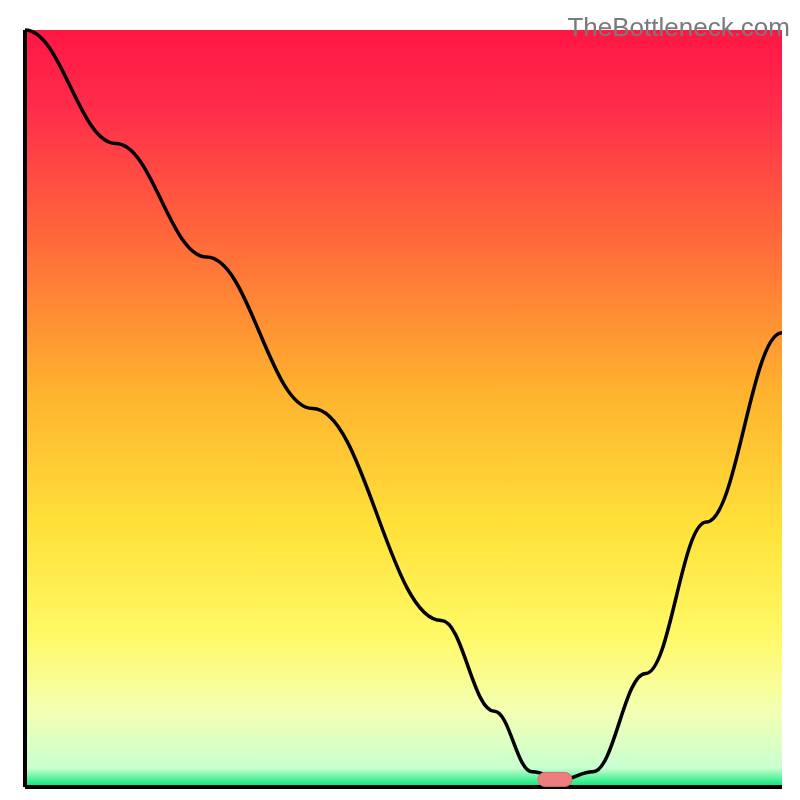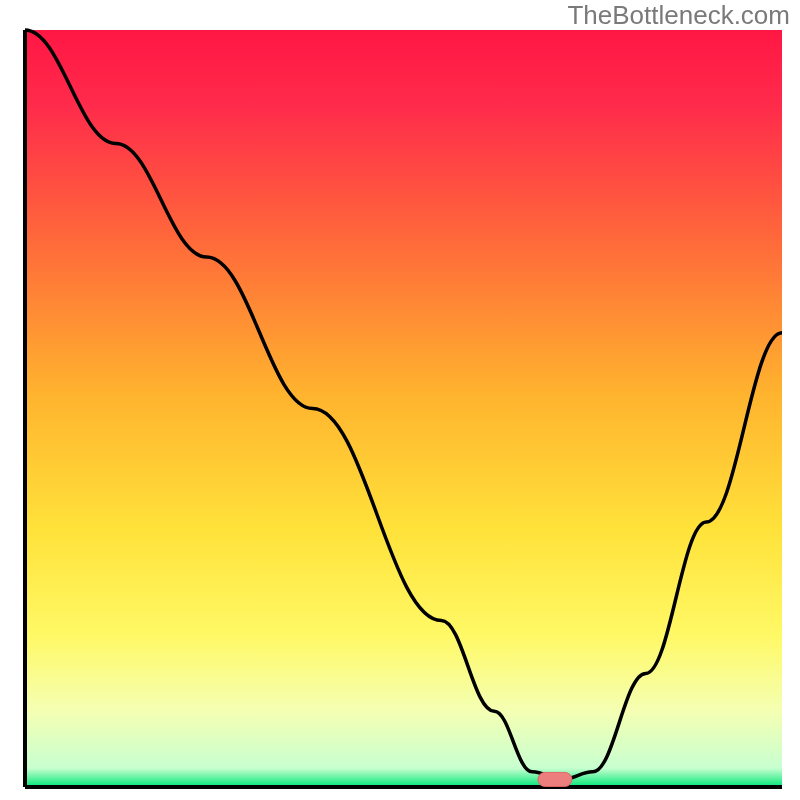--- a/index.html
+++ b/index.html
@@ -10,21 +10,21 @@
     background: #ffffff;
     overflow: hidden;
   }
   .chart-container {
     position: relative;
     width: 800px;
     height: 800px;
   }
   .watermark {
     position: absolute;
-    top: 0;
+    top: 12px;
     right: 10px;
     font-family: Arial, Helvetica, sans-serif;
     font-size: 26px;
     font-weight: 500;
     color: #7a7a7a;
     letter-spacing: 0px;
     z-index: 5;
   }
   svg.plot {
     position: absolute;

